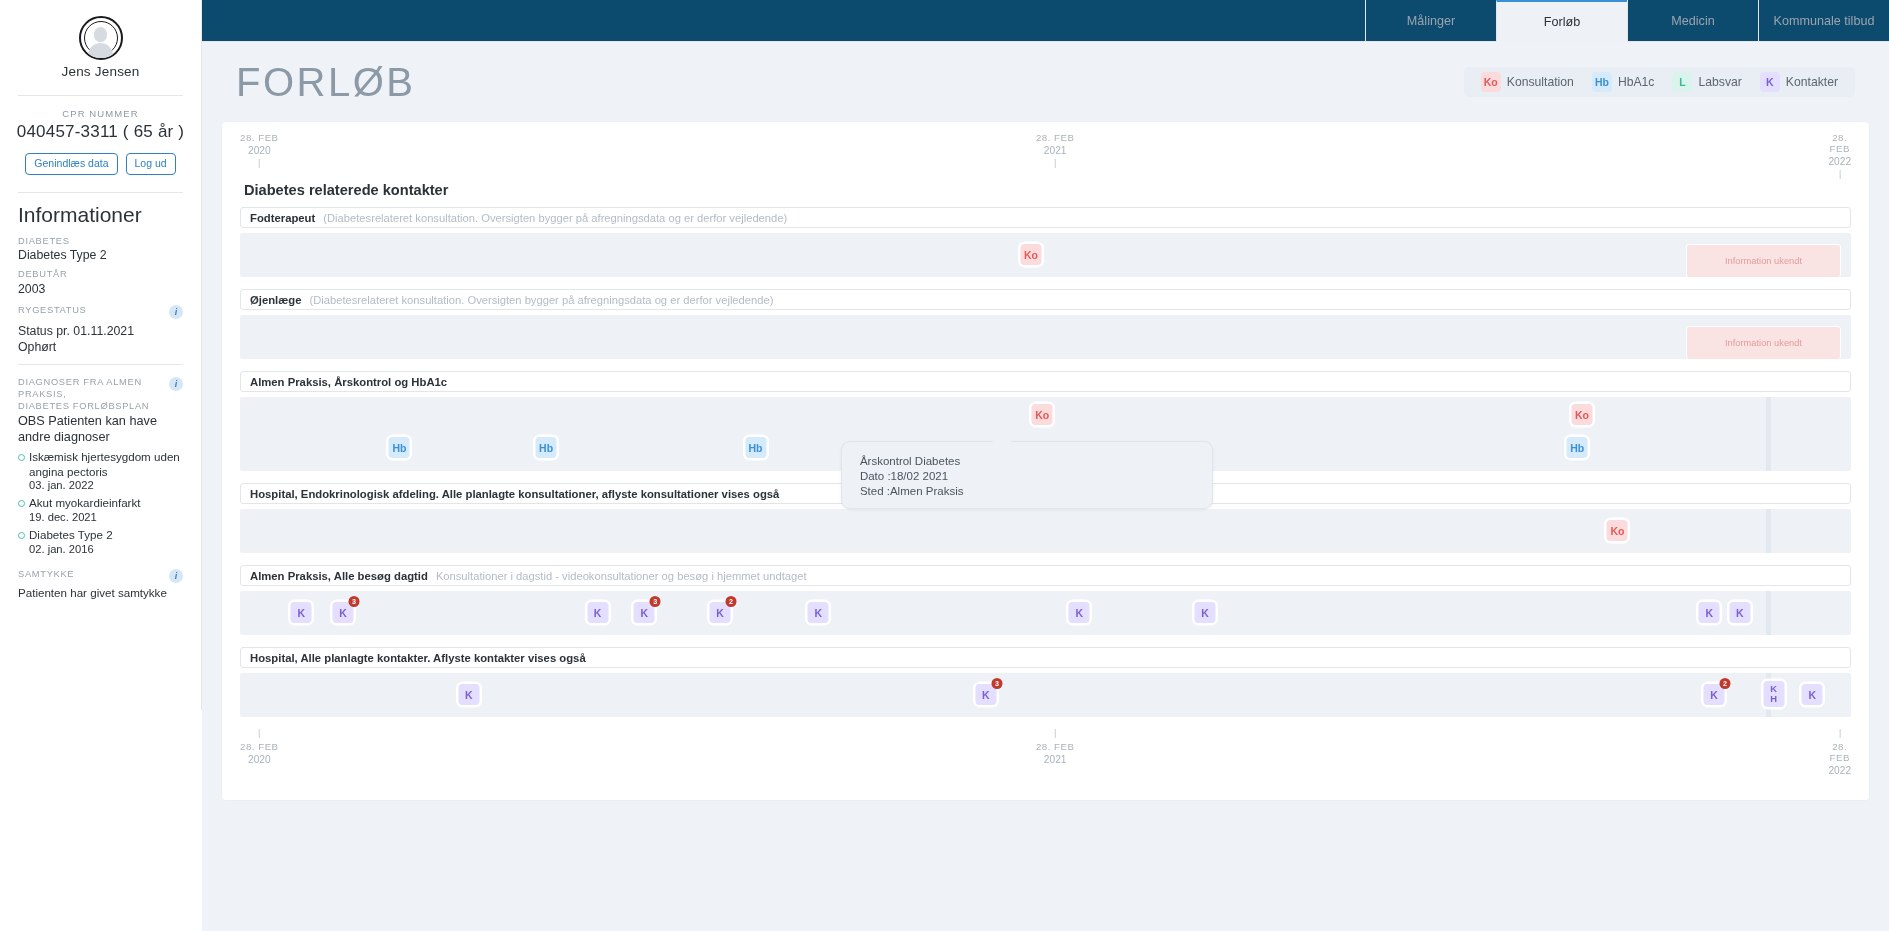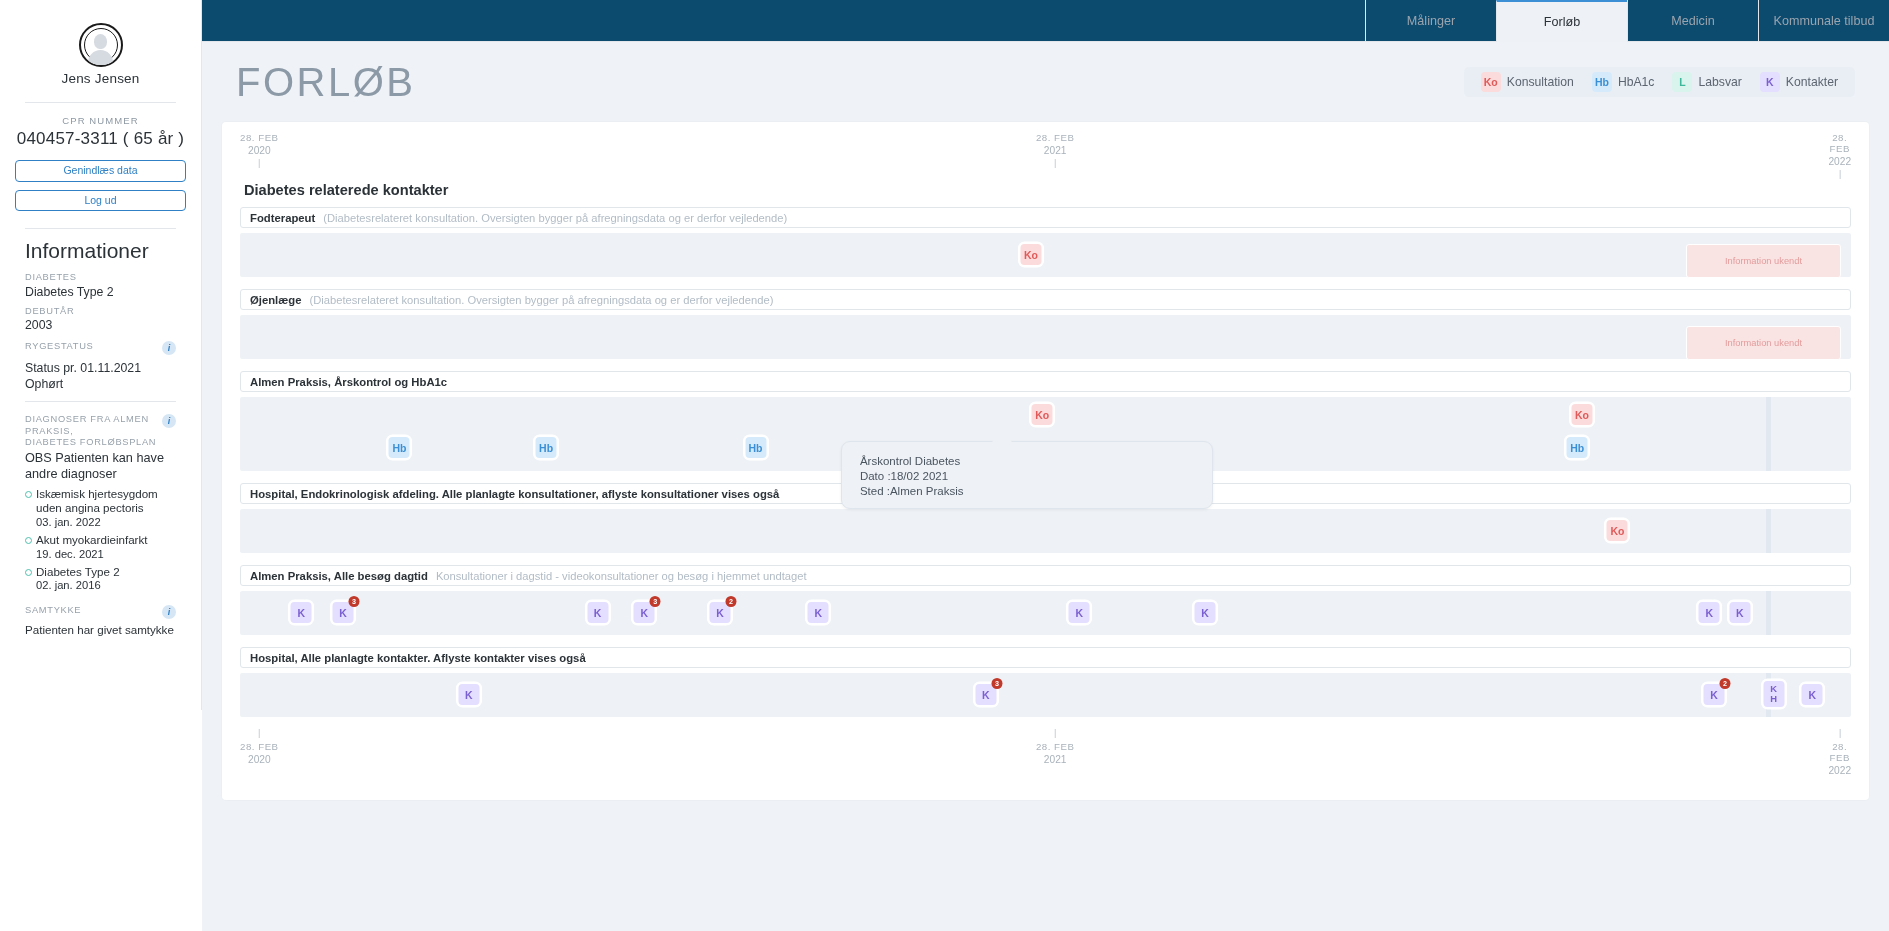--- a/index.html
+++ b/index.html
@@ -11,21 +11,21 @@
     overflow: hidden;
   }
   .app { position: relative; width: 1889px; height: 931px; display: flex; }
 
   
   .sidebar {
     width: 202px; height: 710px;
     background: #ffffff;
     border-right: 1px solid #e3e7ec;
     flex: 0 0 202px;
-    padding: 15px;
+    padding: 8px;
     position: relative;
   }
   .profile { padding: 8px 0 10px 0; text-align: center; }
   .avatar-wrap { display: flex; justify-content: center; margin-bottom: 4px; }
   .avatar {
     width: 44px; height: 44px; border-radius: 50%;
     border: 2.2px solid #1a1a1a;
     display: flex; align-items: center; justify-content: center;
     position: relative; overflow: hidden; background: #fff;
   }
@@ -35,21 +35,21 @@
     background: #d6dbe1; position: absolute; bottom: 0; }
   .avatar .ring { position: absolute; width: 34px; height: 34px; border-radius: 50%;
     border: 1.6px solid #1a1a1a; }
   .profile-name { font-size: 13.5px; color: #2b3238; letter-spacing: .2px; }
 
   .divider { height: 1px; background: #e3e7ec; margin: 6px 10px; }
 
   .cpr-block { text-align: center; padding: 6px 0 2px 0; }
   .cpr-label { font-size: 9.5px; color: #8d98a3; letter-spacing: 1.1px; }
   .cpr-value { font-size: 17px; color: #2b3238; margin-top: 3px; letter-spacing: .2px; }
-  .btn-row { display: flex; gap: 8px; justify-content: center; margin: 11px 0 9px 0; flex-direction: column; }
+  .btn-row { display: flex; gap: 8px; justify-content: center; margin: 11px 0 9px 0; }
   .pill-btn {
     border: 1px solid #2f80c4; color: #2f80c4; background: #fff;
     border-radius: 4px; font-size: 10.5px; padding: 4px 8px;
     font-family: "Liberation Sans", sans-serif; cursor: pointer; line-height: 1.1;
   }
 
   .info-section { padding: 0 10px; }
   .info-title { font-size: 21px; color: #2b3238; margin: 10px 0 9px 0; font-weight: normal; }
   .field-label { font-size: 9.3px; color: #97a1ab; letter-spacing: .7px; line-height: 1.25; }
   .field-value { font-size: 12.3px; color: #2b3238; margin-top: 1px; margin-bottom: 7px; }

